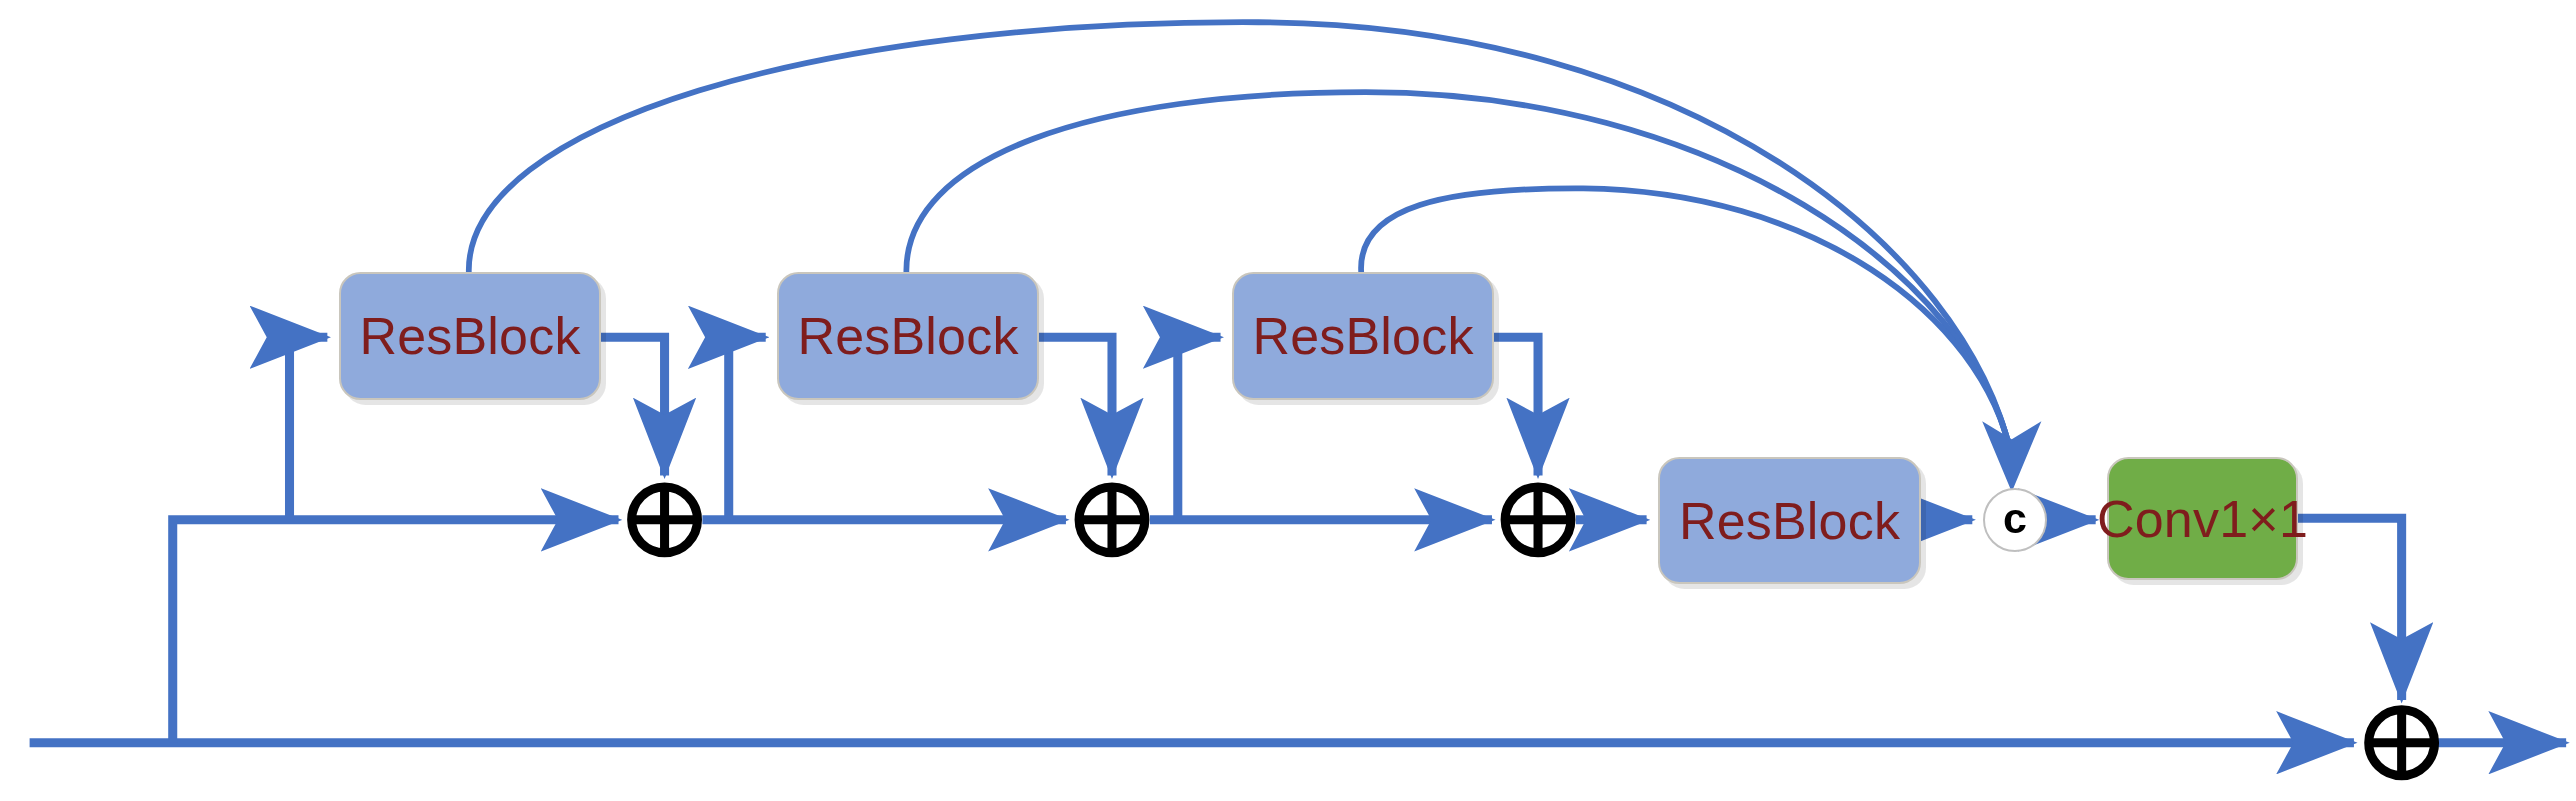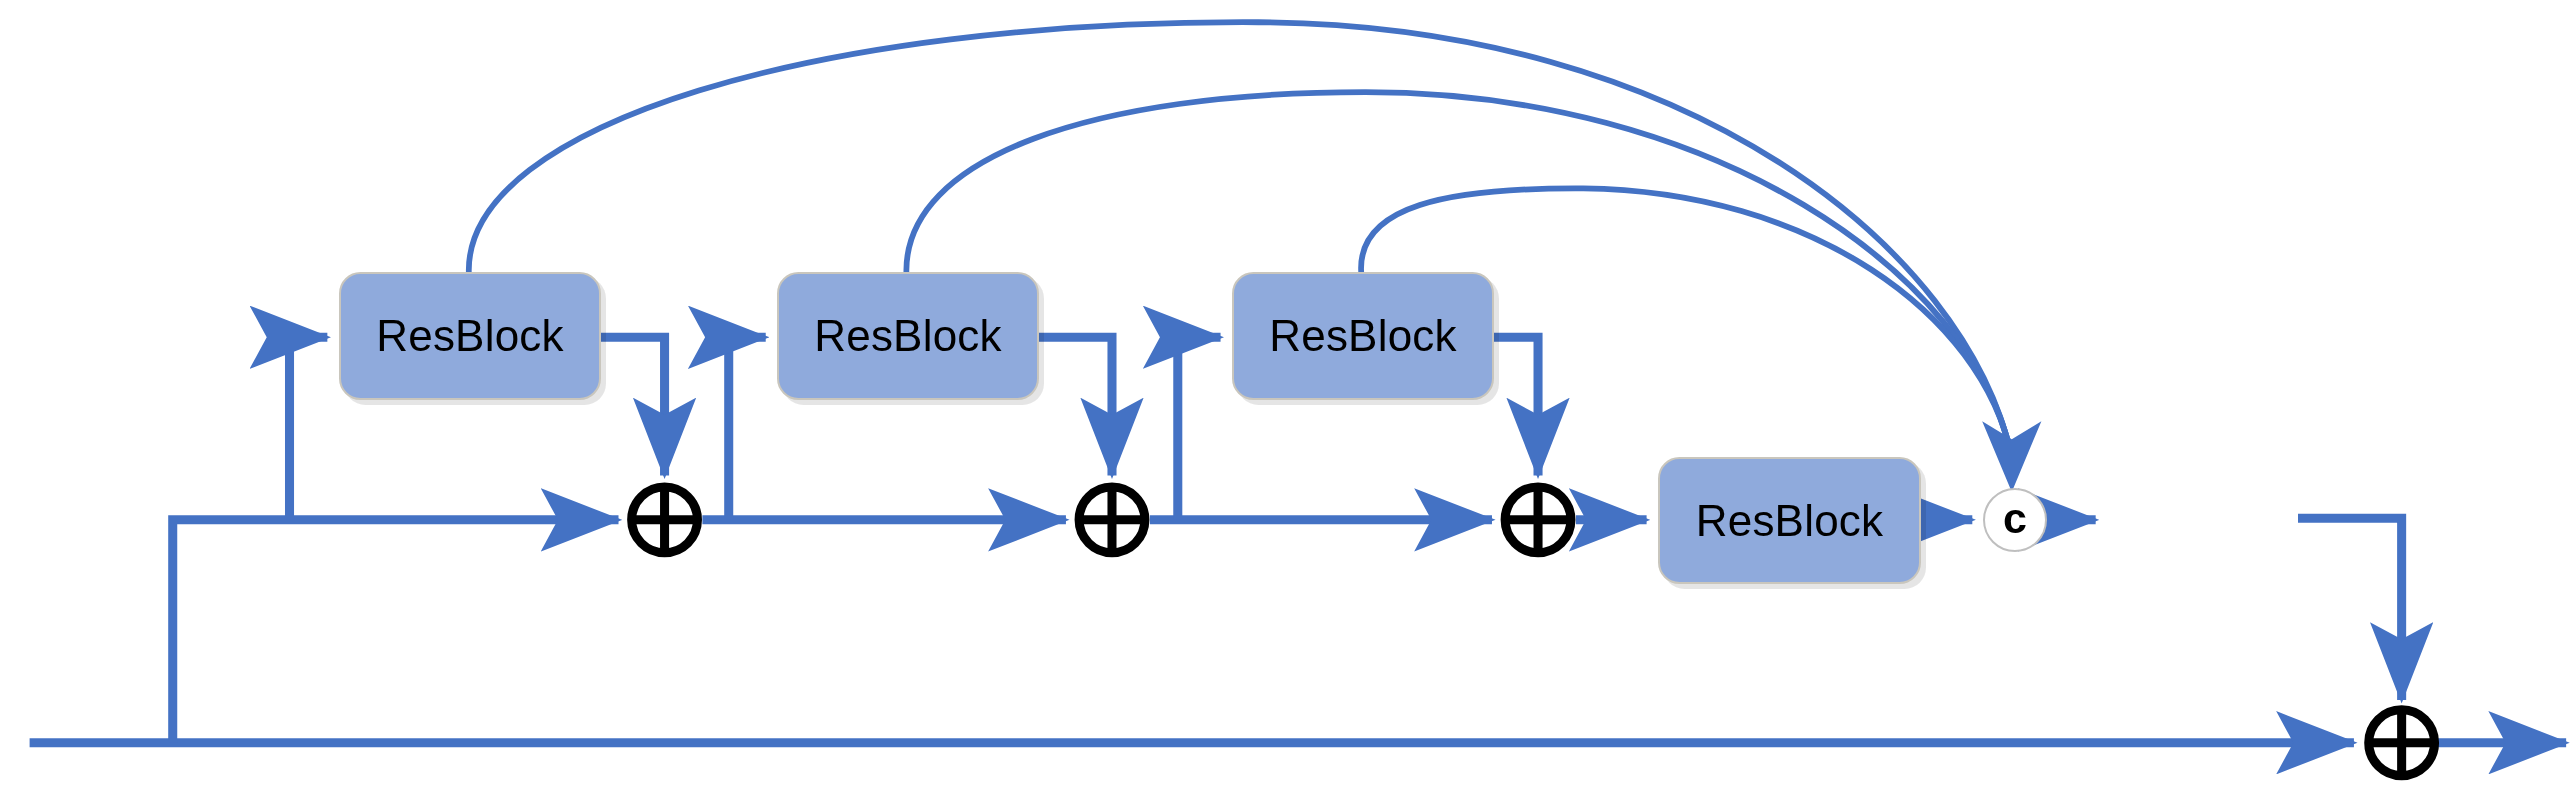--- a/index.html
+++ b/index.html
@@ -4,22 +4,22 @@
 <style>
   html,body{margin:0;padding:0;background:#ffffff;}
   body{font-family:"Liberation Sans","DejaVu Sans",sans-serif;}
   #stage{position:relative;width:2576px;height:802px;background:#ffffff;overflow:hidden;}
   #wires{position:absolute;left:0;top:0;width:2576px;height:802px;}
   .node{
     position:absolute;
     display:flex;align-items:center;justify-content:center;
     border-radius:21.4px;
     box-sizing:border-box;
-    color:#000000;
-    font-size:44px;
+    color:#7f1d1d;
+    font-size:52px;
     font-weight:400;
     letter-spacing:0.2px;
     white-space:nowrap;
     box-shadow:5px 5px 0 0 rgba(0,0,0,0.10);
     border:2.5px solid #c9c6bd;
   }
   .node.resblock{background:#8FAADC;}
   .node.conv{background:#70AD47;}
   .concat{
     position:absolute;
@@ -113,19 +113,22 @@
   </div>
 
   <div class="node resblock" style="left:1232px;top:272px;width:262px;height:128px;">
     <span>ResBlock</span>
   </div>
 
   <div class="node resblock" style="left:1658px;top:457px;width:263px;height:127px;">
     <span>ResBlock</span>
   </div>
 
+  <div class="node conv" style="left:2107px;top:457px;width:191px;height:123px;">
+    <span>Conv1×1</span>
+  </div>
 
   <div class="concat" style="left:1983px;top:488px;width:64px;height:64px;">
     <span>c</span>
   </div>
 
 </div>
 
 
 </body></html>

